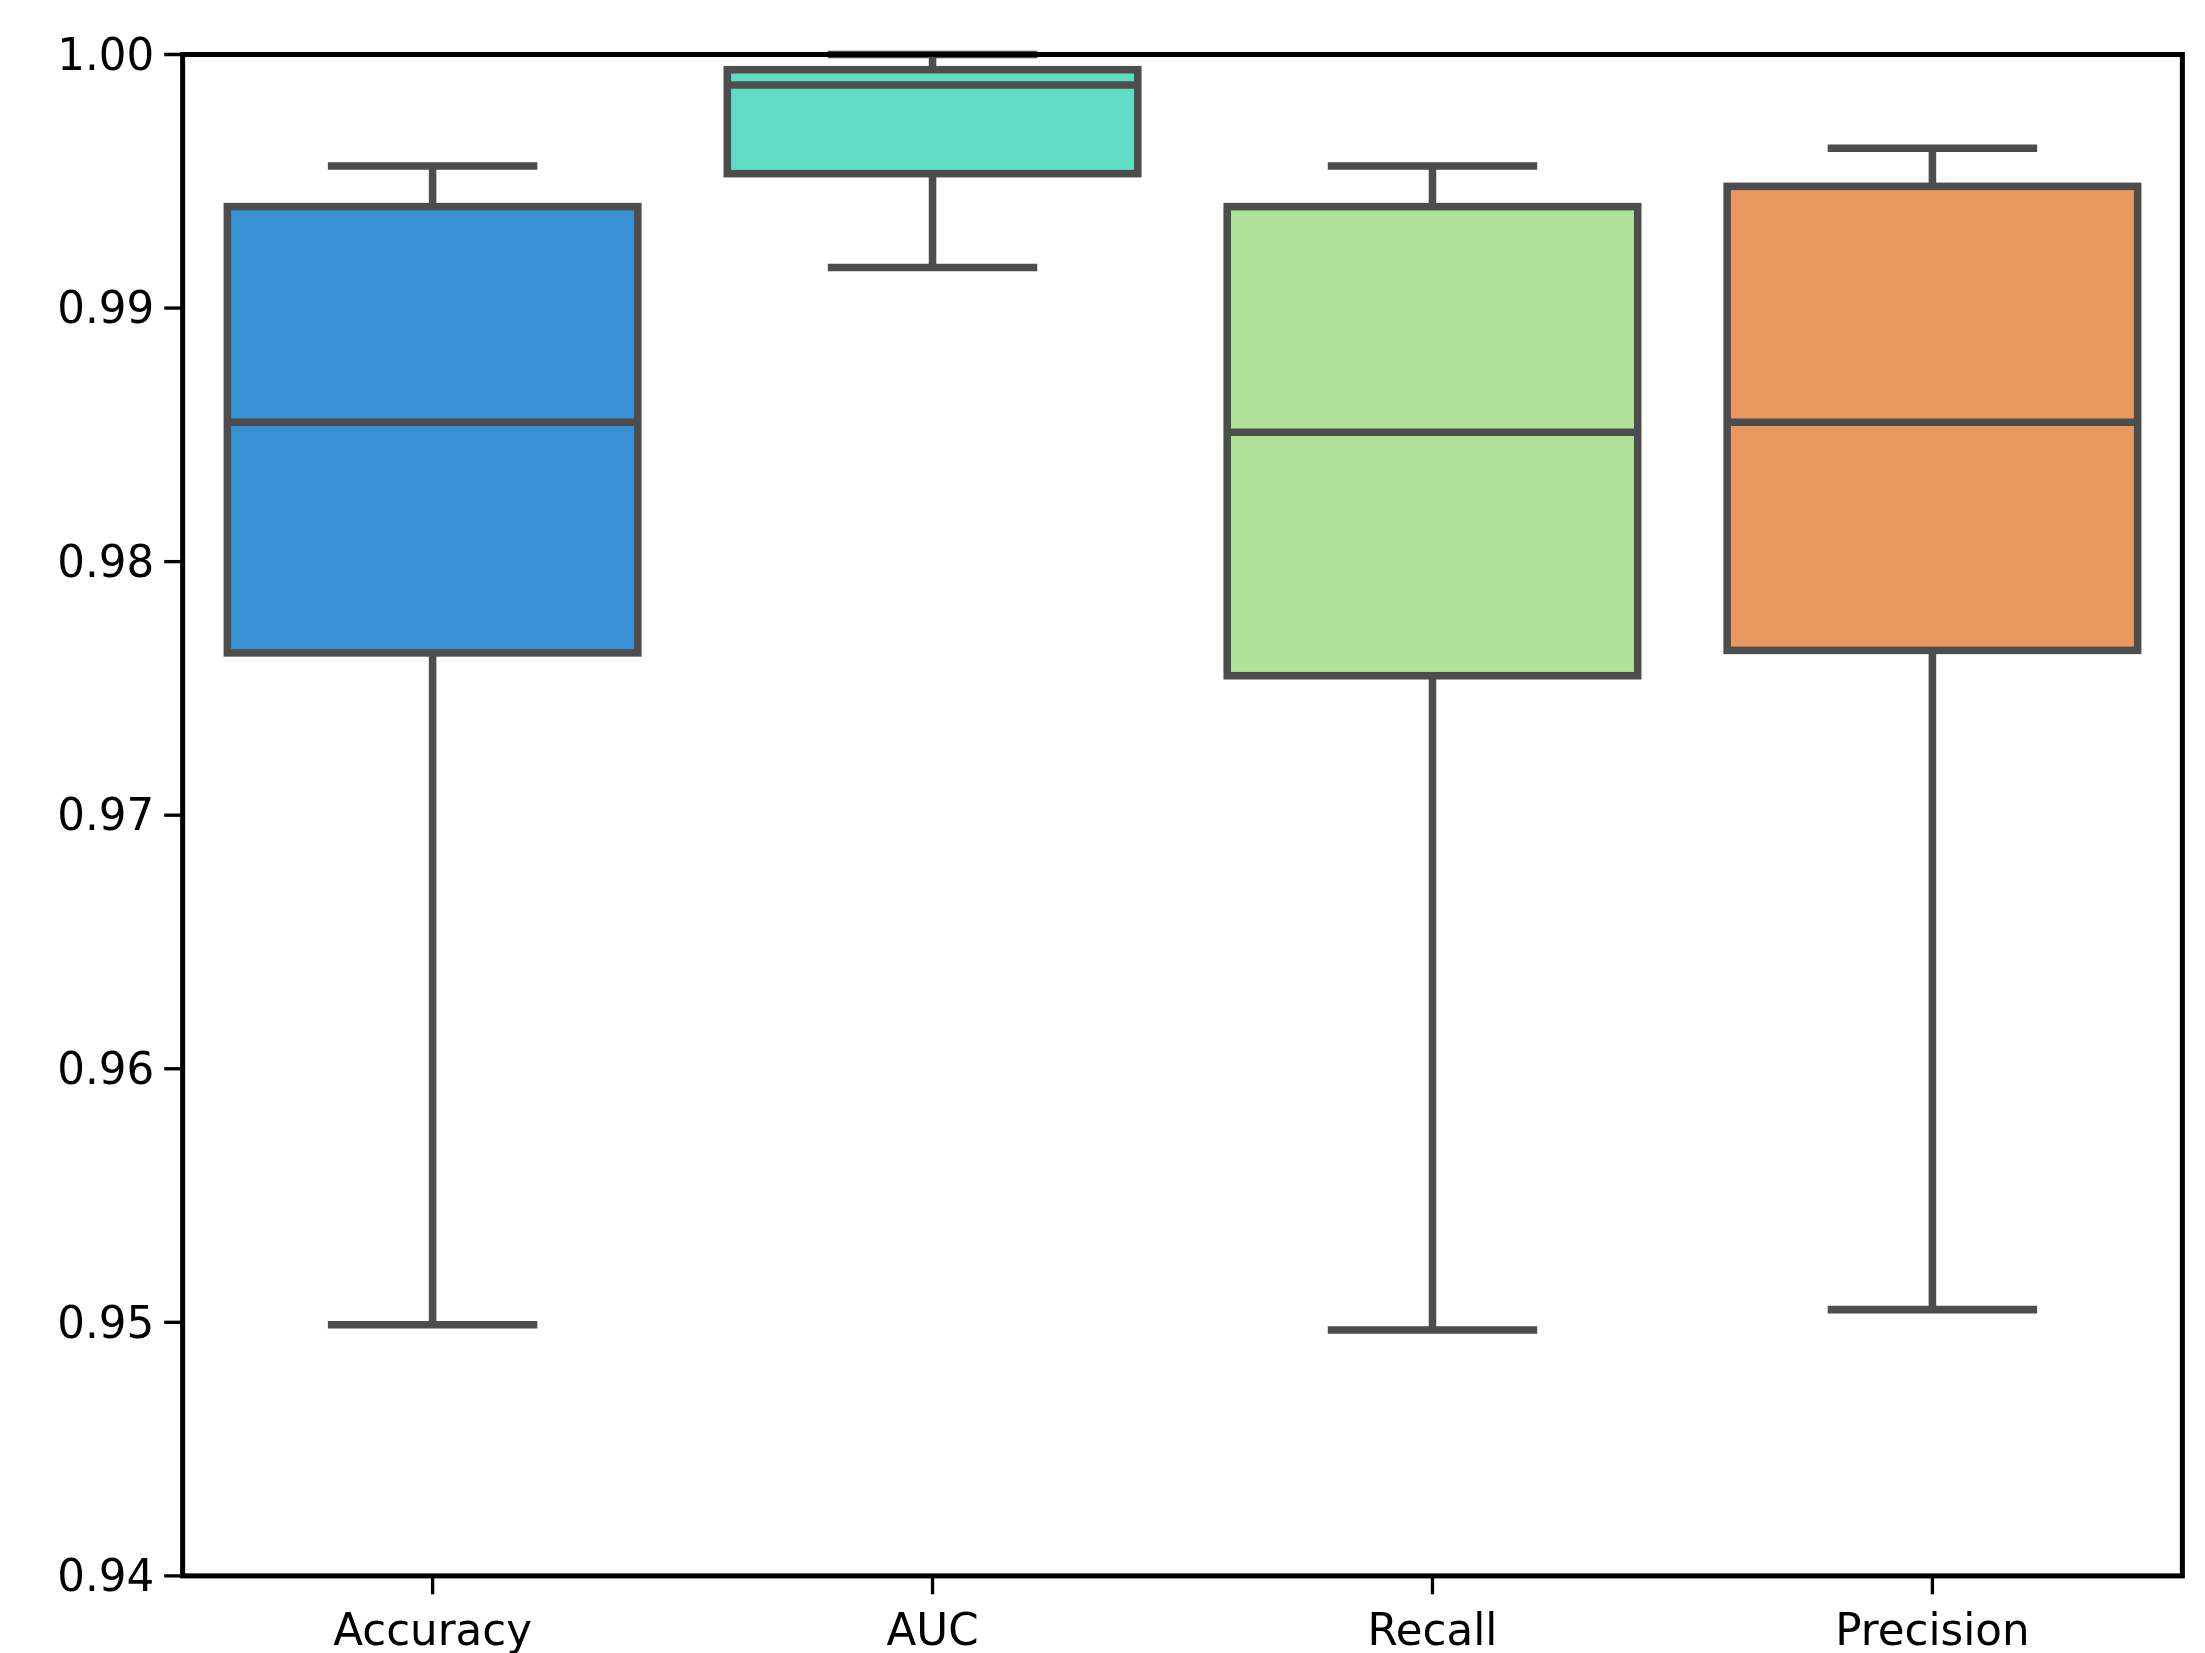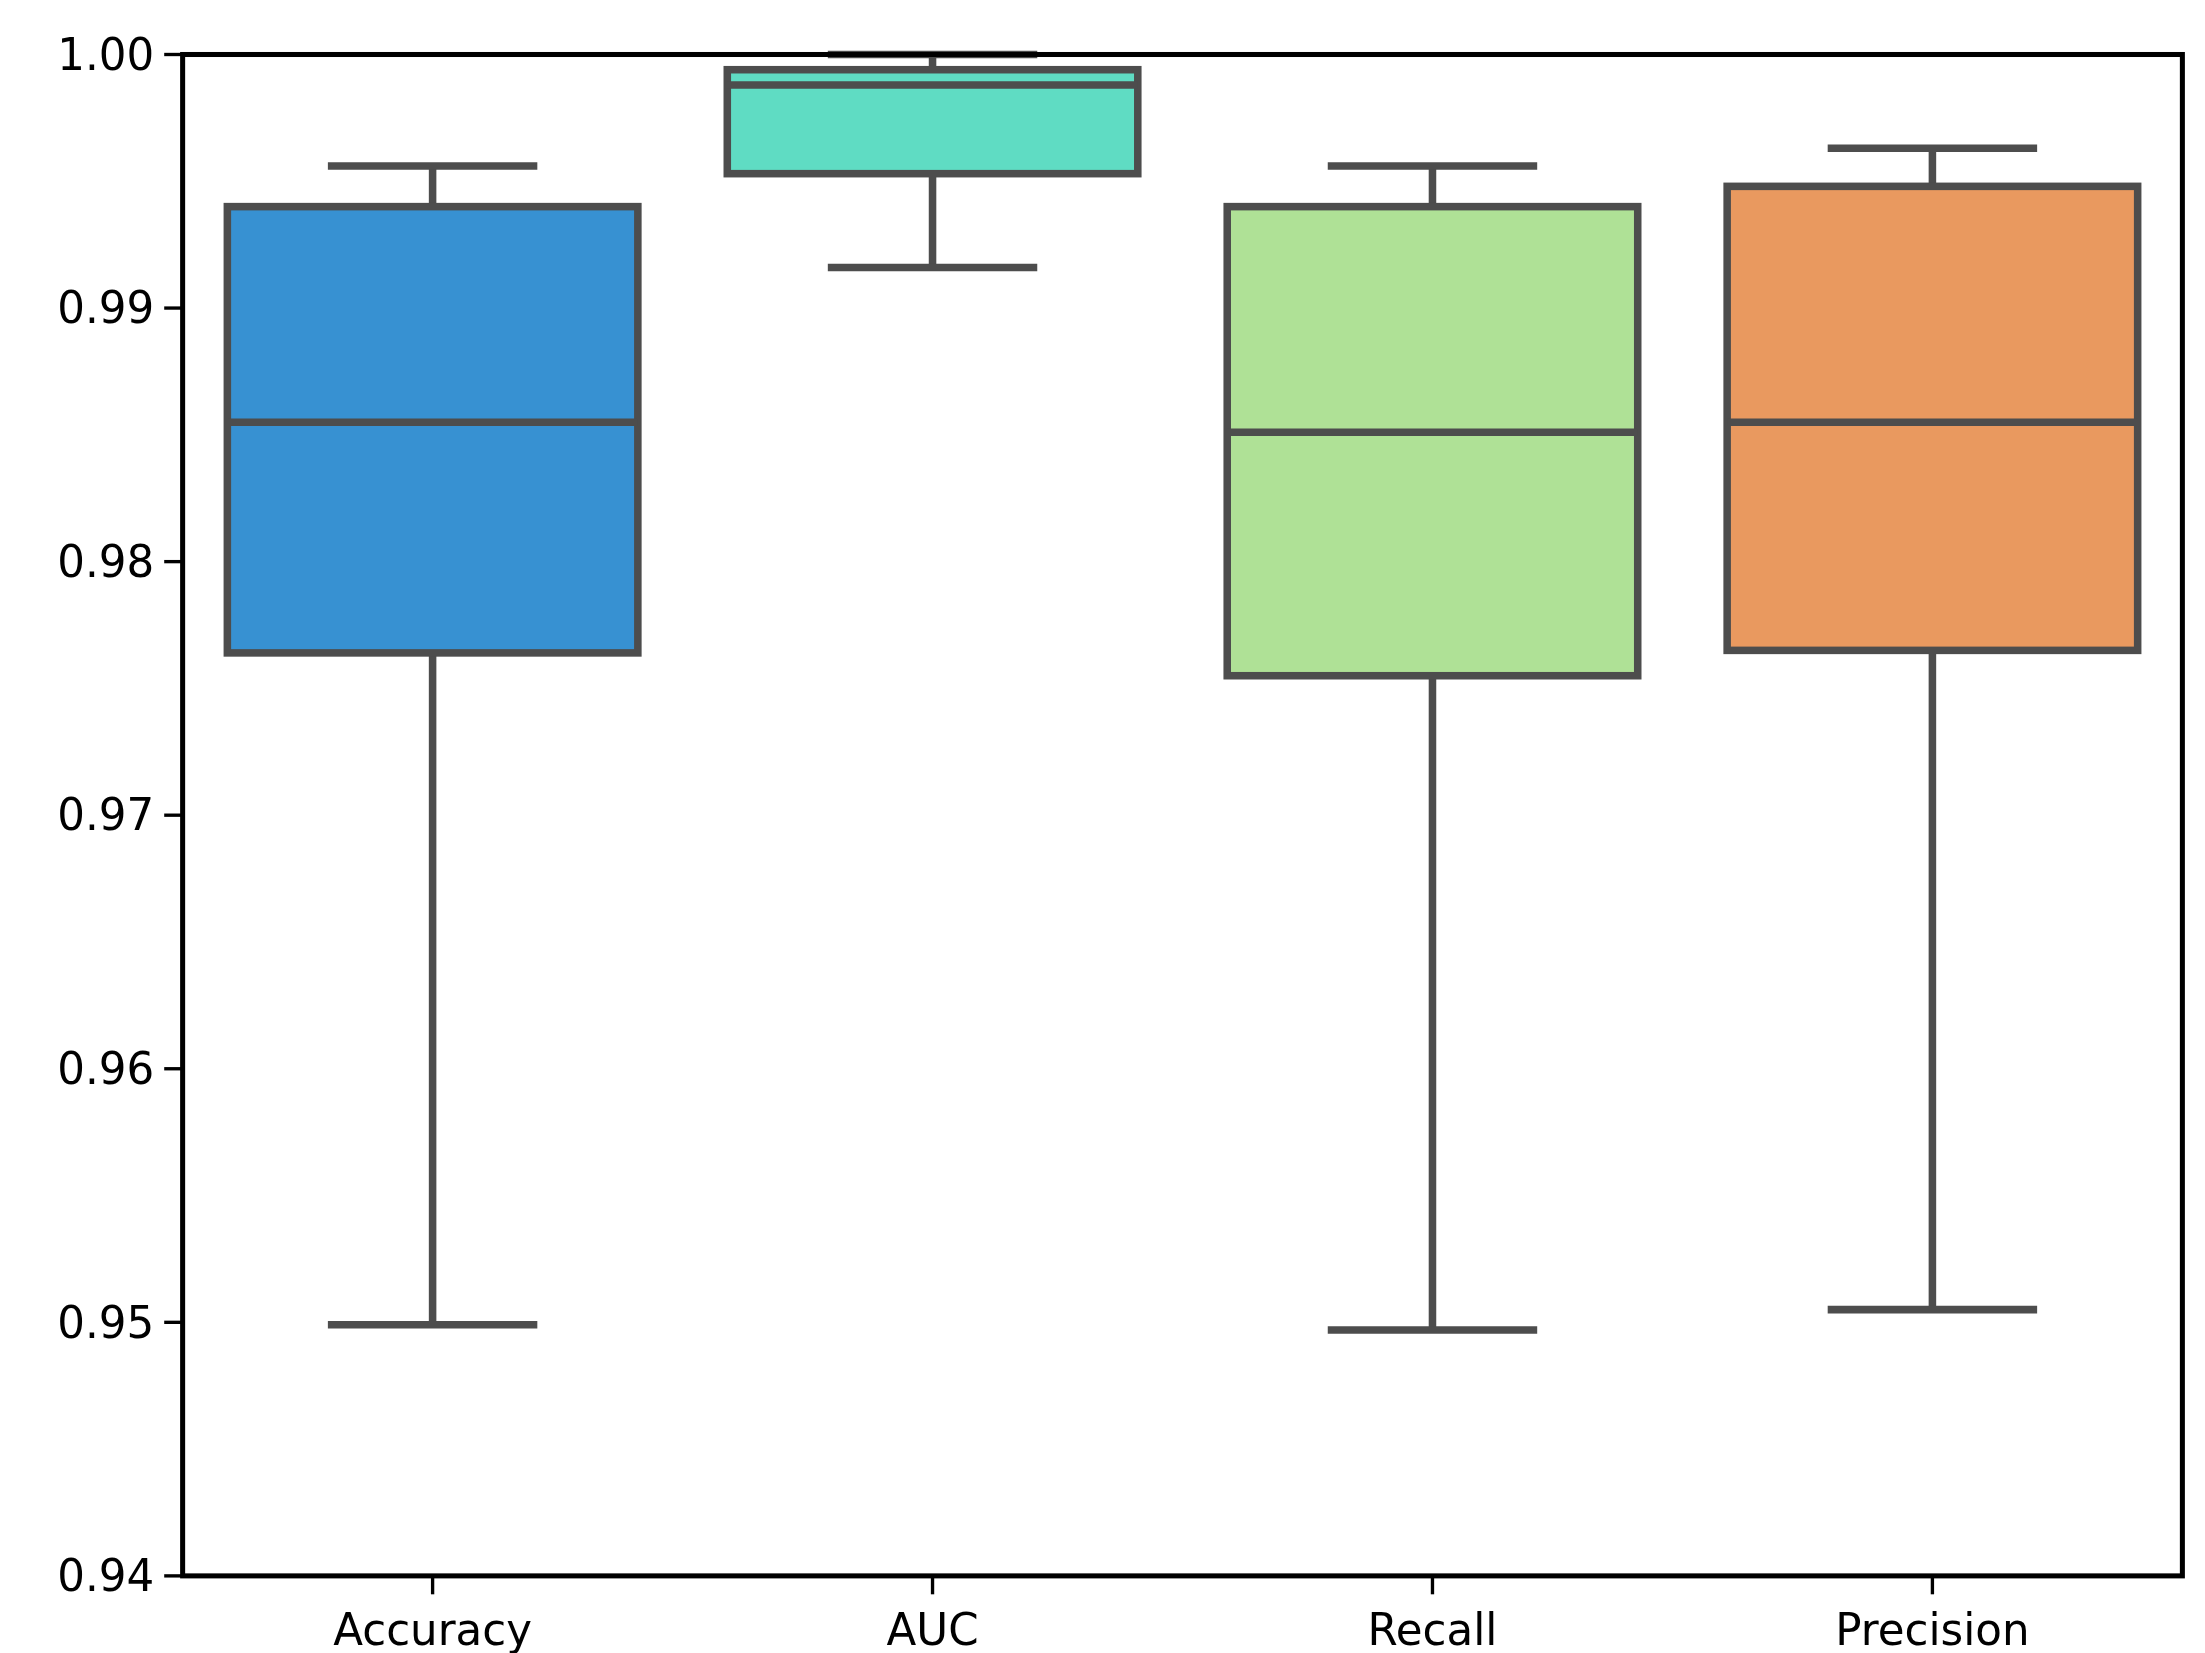--- a/index.html
+++ b/index.html
@@ -9,20 +9,21 @@
     width: 2205px;
     height: 1653px;
     font-family: "DejaVu Sans", "Liberation Sans", sans-serif;
   }
   #figure-wrap {
     position: relative;
     width: 2205px;
     height: 1653px;
     background: #ffffff;
     overflow: hidden;
+    border-radius: 23px;
   }
   svg text {
     font-family: "DejaVu Sans", "Liberation Sans", sans-serif;
     fill: #000000;
   }
 </style>
 </head>
 <body>
 
 <div id="figure-wrap">

